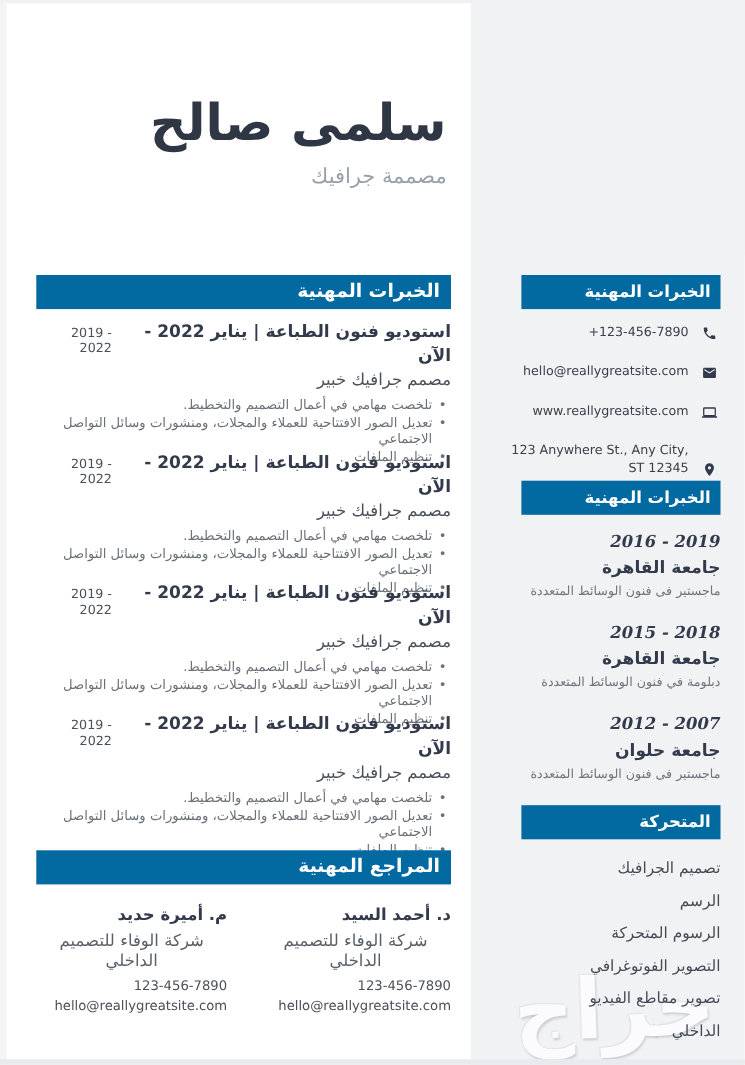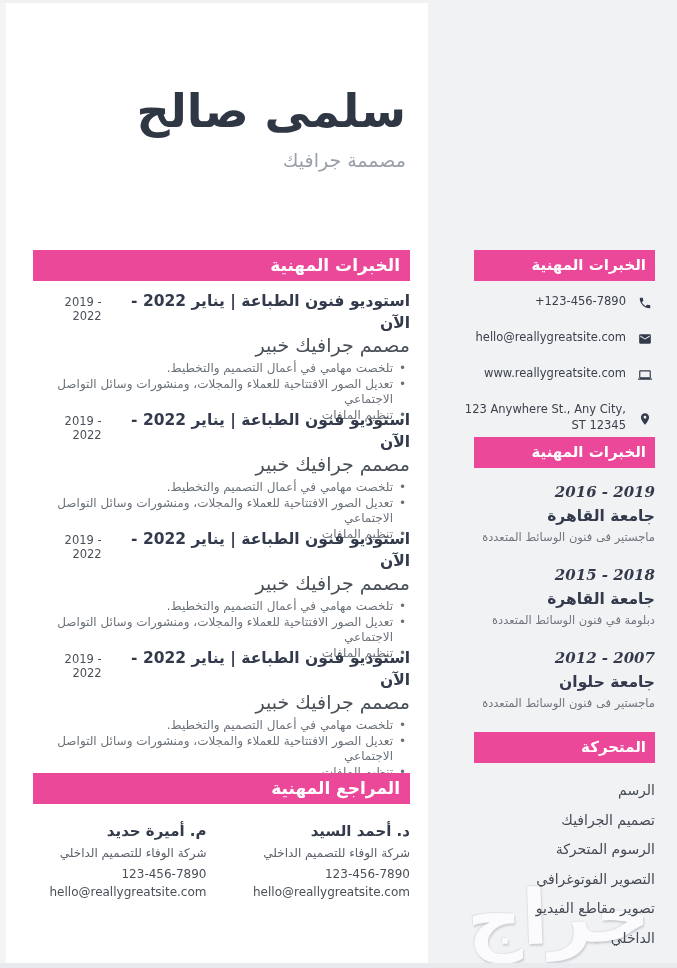--- a/index.html
+++ b/index.html
@@ -7,51 +7,51 @@
   body { font-family:"DejaVu Sans", sans-serif; background:#ffffff; position:relative; overflow:hidden; }
 
   .page { position:absolute; inset:0; background:#ffffff; }
 
   .edge-left  { position:absolute; left:0; top:0; width:6px; height:100%; background:#f4f4f6; z-index:4; }
   .edge-top   { position:absolute; left:0; top:0; width:430px; height:3px; background:#f1f1f3; z-index:4; }
   .edge-bottom{ position:absolute; left:0; bottom:0; width:100%; height:5px; background:#e9eaed; z-index:4; }
 
   .sidebar { position:absolute; top:0; left:428px; width:249px; height:100%; background:#f1f2f4; }
 
-  .bar { background:#ec4899; color:#ffffff; font-weight:bold; height:31px; line-height:31px; text-align:right; }
+  .bar { background:#0369a1; color:#ffffff; font-weight:bold; height:31px; line-height:31px; text-align:right; }
   .main-bar { position:absolute; left:0; top:0; width:377px; font-size:17px; padding-left:10px; padding-right:10px; }
   .sb-bar { position:absolute; right:22px; width:181px; font-size:15px; padding-right:9px; padding-left:6px; }
 
   .main { position:absolute; left:33px; top:0; width:377px; height:100%; }
 
   .name-block { position:absolute; top:78px; left:0; right:4px; text-align:right; }
   .name { font-size:46px; line-height:66px; font-weight:bold; color:#2f3644; }
   .job-title { margin-top:5px; font-size:19px; color:#99a0a9; }
 
   .exp-bar { top:250px; }
   .entry { position:absolute; left:0; right:0; }
   .entry-head { display:flex; justify-content:space-between; align-items:flex-start; }
   .entry-title { font-size:15.5px; font-weight:bold; color:#333a4c; line-height:22px; }
   .entry-date { font-size:11.5px; color:#4a5058; margin-top:5px; }
-  .entry-role { font-size:19px; color:#4a5058; margin-top:2px; line-height:19px; }
+  .entry-role { font-size:15px; color:#4a5058; margin-top:2px; line-height:19px; }
   .entry-bullets { list-style:none; margin-top:6px; padding-right:2px; }
   .entry-bullets li { position:relative; font-size:12px; line-height:15.5px; color:#6b7178; padding-right:15px; }
   .entry-bullets li::before { content:"•"; position:absolute; right:2px; top:0; color:#6b7178; }
 
   .refs-bar { top:773px; }
   .refs { position:absolute; top:820px; left:0; right:0; display:flex; gap:30px; }
   .ref { flex:1; text-align:right; }
   .ref-name { font-size:15px; font-weight:bold; color:#333a4c; line-height:22px; }
-  .ref-company { font-size:12px; color:#5a6069; margin-top:4px; }
+  .ref-company { font-size:15px; color:#5a6069; margin-top:4px;text-align:center; }
   .ref-phone { font-size:12px; color:#4a5058; margin-top:7px; }
   .ref-email { font-size:12px; color:#4a5058; margin-top:4px; }
 
   .contact-bar { top:250px; }
   .contact { position:absolute; top:293px; right:25px; width:202px; }
-  .contact-row { display:flex; align-items:center; gap:12px; margin-bottom:20px; }
+  .contact-row { display:flex; align-items:flex-end; gap:12px; margin-bottom:20px; }
   .contact-row .icon { flex:0 0 14px; height:14px; margin-top:1px; }
   .contact-row .icon svg { width:14px; height:14px; fill:#333a4c; }
   .contact-text { flex:1; font-size:11.5px; color:#3a414b; text-align:right; line-height:16px; }
 
   .edu-bar { top:437px; }
   .edu { position:absolute; top:482px; right:22px; width:205px; text-align:right; }
   .edu-item { margin-bottom:19px; }
   .edu-date { font-family:"DejaVu Serif", serif; font-style:italic; font-weight:bold; font-size:15px; color:#333a4c; line-height:21px; }
   .edu-school { font-size:15.5px; font-weight:bold; color:#333a4c; line-height:22px; margin-top:2px; }
   .edu-degree { font-size:11.5px; color:#6f757d; line-height:17px; margin-top:2px; }
@@ -123,22 +123,22 @@
       </div>
       <div class="edu-item">
         <div class="edu-date"><span class="ltr">2012 - 2007</span></div>
         <div class="edu-school">جامعة حلوان</div>
         <div class="edu-degree">ماجستير فى فنون الوسائط المتعددة</div>
       </div>
     </div>
 
     <div class="bar sb-bar skills-bar">المتحركة</div>
     <ul class="skills">
+      <li>تصميم الجرافيك</li>
       <li>الرسم</li>
-      <li>تصميم الجرافيك</li>
       <li>الرسوم المتحركة</li>
       <li>التصوير الفوتوغرافي</li>
       <li>تصوير مقاطع الفيديو</li>
       <li>الداخلي</li>
     </ul>
   </div>
 
   <div class="main">
     <div class="name-block">
       <div class="name">سلمى صالح</div>

